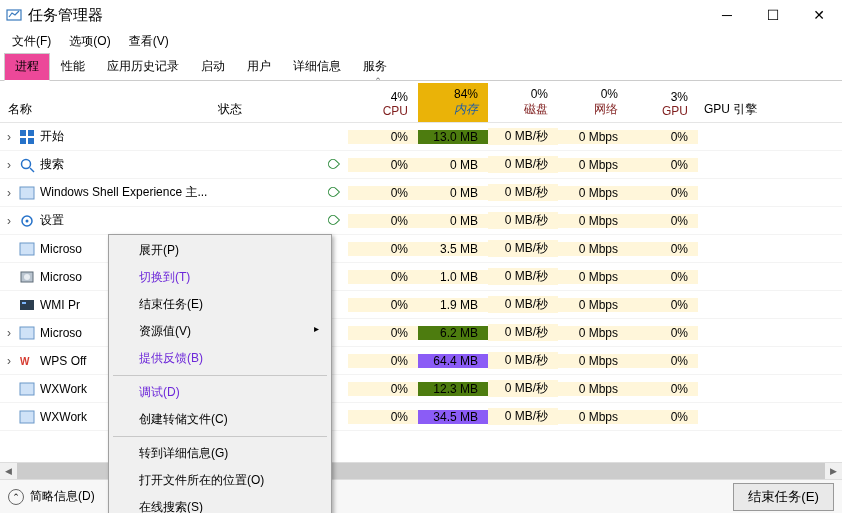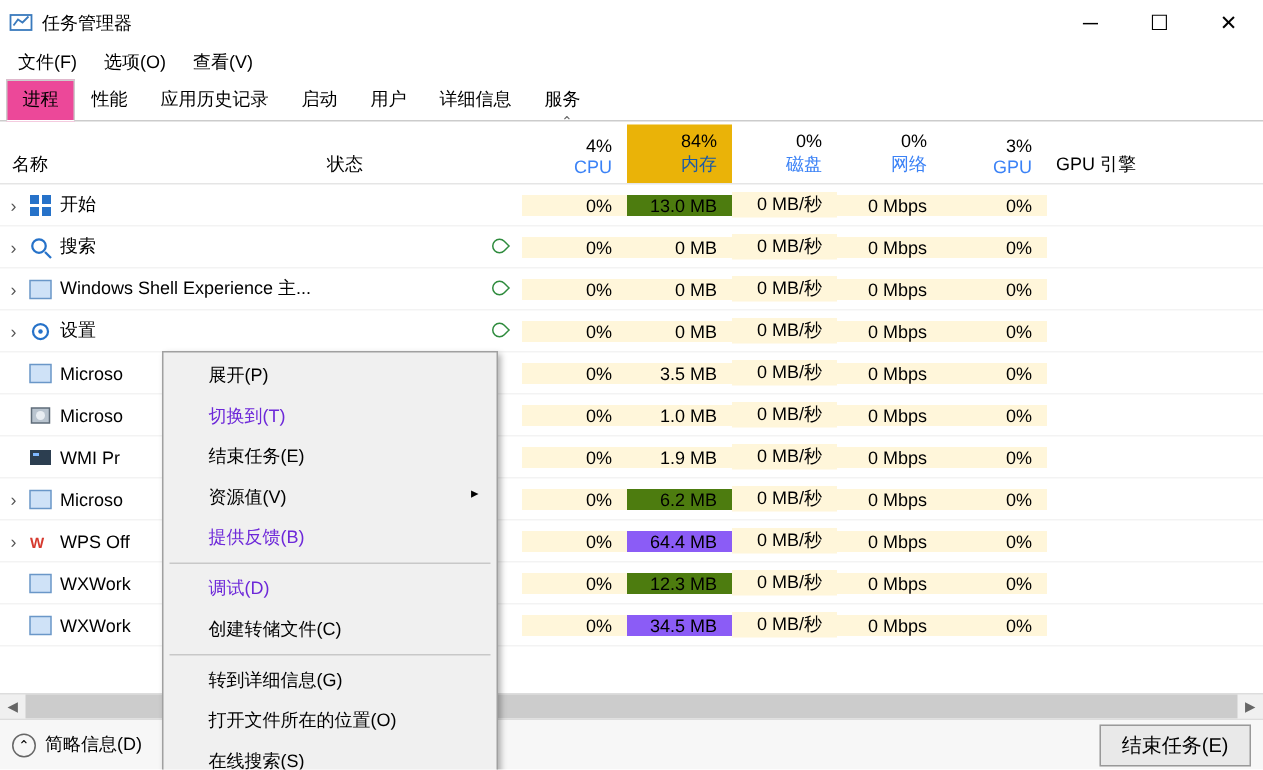--- a/index.html
+++ b/index.html
@@ -1,34 +1,34 @@
 <!DOCTYPE html>
 <html><head>
 <meta charset="utf-8">
 <style>
   * { box-sizing: border-box; margin: 0; padding: 0; }
   body { font-family: "Microsoft YaHei", "Segoe UI", sans-serif; font-size: 12px; background: #fff; width: 842px; height: 513px; overflow: hidden; position: relative; }
   .titlebar { height: 30px; display: flex; align-items: center; padding-left: 6px; }
   .titlebar-icon { width: 16px; height: 16px; margin-right: 6px; display: inline-flex; align-items: center; justify-content: center; }
-  .titlebar-text { font-size: 12px; }
+  .titlebar-text { font-size: 15px; }
   .win-controls { position: absolute; right: 0; top: 0; display: flex; }
   .win-btn { width: 46px; height: 30px; display: flex; align-items: center; justify-content: center; font-size: 14px; }
   .menubar { height: 22px; display: flex; align-items: center; padding-left: 4px; gap: 2px; }
   .menubar span { padding: 2px 8px; }
   .tabs { display: flex; border-bottom: 1px solid #ccc; padding-left: 4px; }
   .tab { padding: 4px 10px 5px; border: 1px solid transparent; position: relative; top: 1px; }
   .tab.active { border: 1px solid #ccc; border-bottom: 1px solid #fff; background: #ec4899; }
   .content { position: relative; }
   .headers { display: flex; border-bottom: 1px solid #e5e5e5; height: 42px; align-items: flex-end; }
   .hdr-name { width: 218px; padding-left: 8px; padding-bottom: 4px; }
   .hdr-status { width: 130px; padding-bottom: 4px; }
   .hdr-col { width: 70px; text-align: right; padding-right: 10px; }
   .hdr-col .pct { padding-top: 4px; }
-  .hdr-col .lbl { color: #3b82f6; padding-bottom: 4px; }
-  .hdr-col.hot .lbl { color: #1a5aa8; }
+  .hdr-col .lbl { color: #7f1d1d; padding-bottom: 4px; }
+  .hdr-col.hot .lbl { color: #1a5aa8; font-style: italic; }
   .hdr-col.hot { background: #eab308; }
   .hdr-wide { width: 120px; padding-left: 6px; padding-bottom: 4px; }
   .sort-arrow { text-align:center; font-size:9px; color:#666; height:10px; }
   .rows { }
   .row { display: flex; height: 28px; align-items: center; border-bottom: 1px solid #f3f3f3; }
   .row .exp { width: 18px; text-align: center; color: #555; }
   .row .icon { width: 18px; height: 16px; display:inline-flex; align-items:center; justify-content:center; }
   .row .name { flex: 0 0 182px; padding-left: 4px; white-space: nowrap; overflow: hidden; text-overflow: ellipsis; }
   .row .status { width: 130px; text-align: right; padding-right: 10px; }
   .leaf { width: 10px; height: 10px; border: 1.5px solid #2e8b3d; border-radius: 50% 0 50% 50%; transform: rotate(45deg); display:inline-block; }

